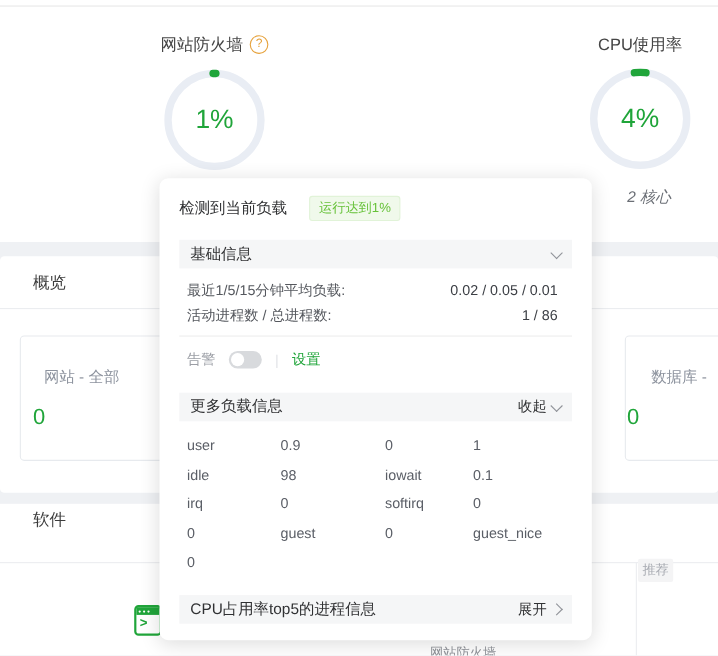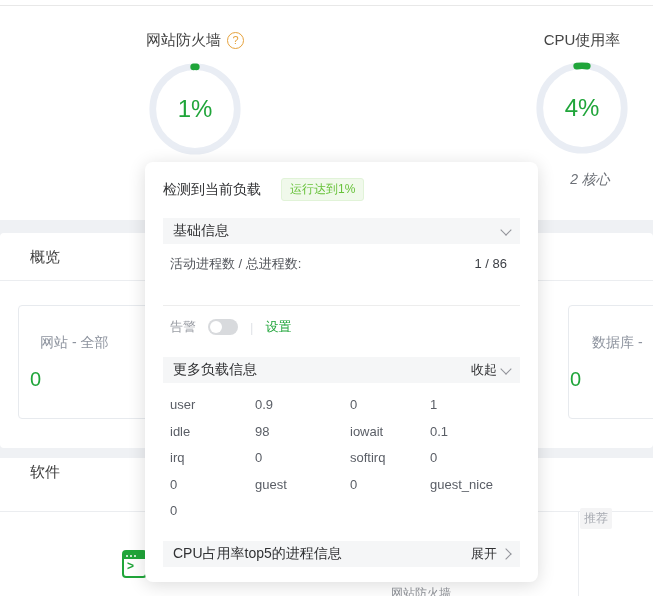--- a/index.html
+++ b/index.html
@@ -131,20 +131,24 @@
 
     <div class="bar" style="top:56px;">
       <span>基础信息</span>
       <span class="action">
           <i class="chev"></i>
         </span>
     </div>
 
     <div class="rows">
       <div class="kv-row">
+        <span class="k">最近1/5/15分钟平均负载:</span>
+        <span class="v">0.02 / 0.05 / 0.01</span>
+      </div>
+      <div class="kv-row">
         <span class="k">活动进程数 / 总进程数:</span>
         <span class="v">1 / 86</span>
       </div>
     </div>
 
     <div class="h-divider"></div>
 
     <div class="alarm-row">
       <span class="alarm-label">告警</span>
       <span class="toggle">

